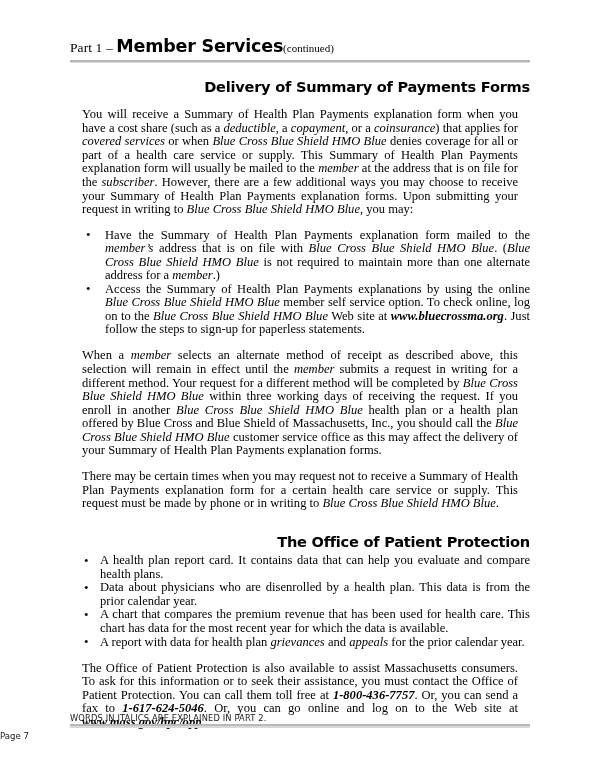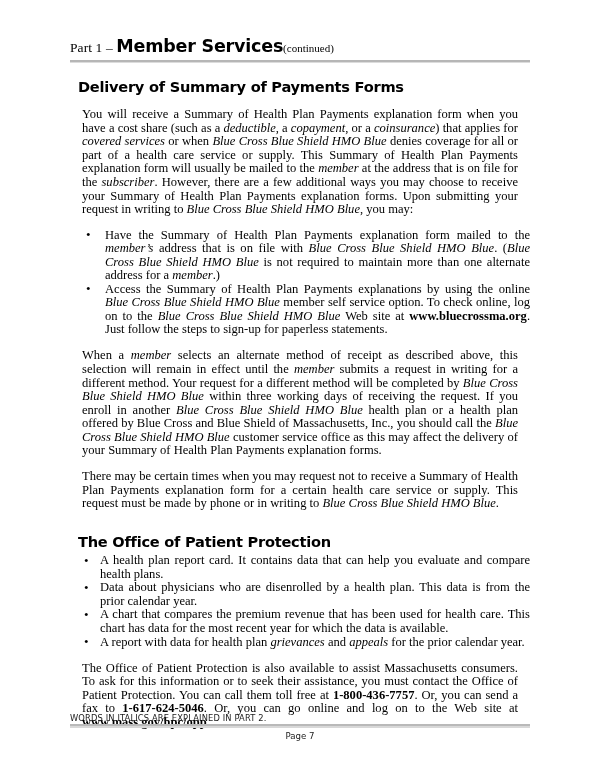--- a/index.html
+++ b/index.html
@@ -63,22 +63,23 @@
     left: 70px;
     top: 78px;
     width: 460px;
   }
 
   h2.section-heading {
     font-family: "DejaVu Sans", "Liberation Sans", sans-serif;
     font-size: 14.6px;
     font-weight: bold;
     letter-spacing: -0.25px;
-    margin: 0 0 3px 8px;
+    margin: 0 0 3px 16px;
     line-height: 1.25;
+    text-align: right;
   }
 
   p.body-para {
     font-size: 12.55px;
     line-height: 13.55px;
     text-align: justify;
     margin: 12px;
     hyphens: none;
   }
   p.gap-before { margin-top: 12.5px; }
@@ -100,21 +101,21 @@
     position: absolute;
     left: 16px;
     top: -0.5px;
     font-size: 13px;
     line-height: 13.55px;
   }
   ul.bullets.tight li { padding-left: 30px; }
   ul.bullets.tight li .bullet-mark { left: 14px; }
 
   i, .it { font-style: italic; }
-  b, .bd { font-weight: bold; }
+  b, .bd { font-weight: bold; font-style: italic; }
 
   .sec2 { margin-top: 22px; }
 
   
   .footnote {
     position: absolute;
     left: 70px;
     top: 713px;
     font-family: "DejaVu Sans", "Liberation Sans", sans-serif;
     font-size: 8.3px;
@@ -129,21 +130,21 @@
     top: 724px;
     width: 460px;
     height: 4px;
     background: linear-gradient(to bottom, #b9b9b9 0%, #b9b9b9 60%, #d8d8d8 61%, #d8d8d8 100%);
   }
   .page-number {
     position: absolute;
     left: 0;
     top: 731px;
     width: 600px;
-    text-align: center;
+    text-align: left;
     font-family: "DejaVu Sans", "Liberation Sans", sans-serif;
     font-size: 8.6px;
     color: #1a1a1a;
   }
 </style>
 </head>
 <body>
 
 <div class="page">
 

